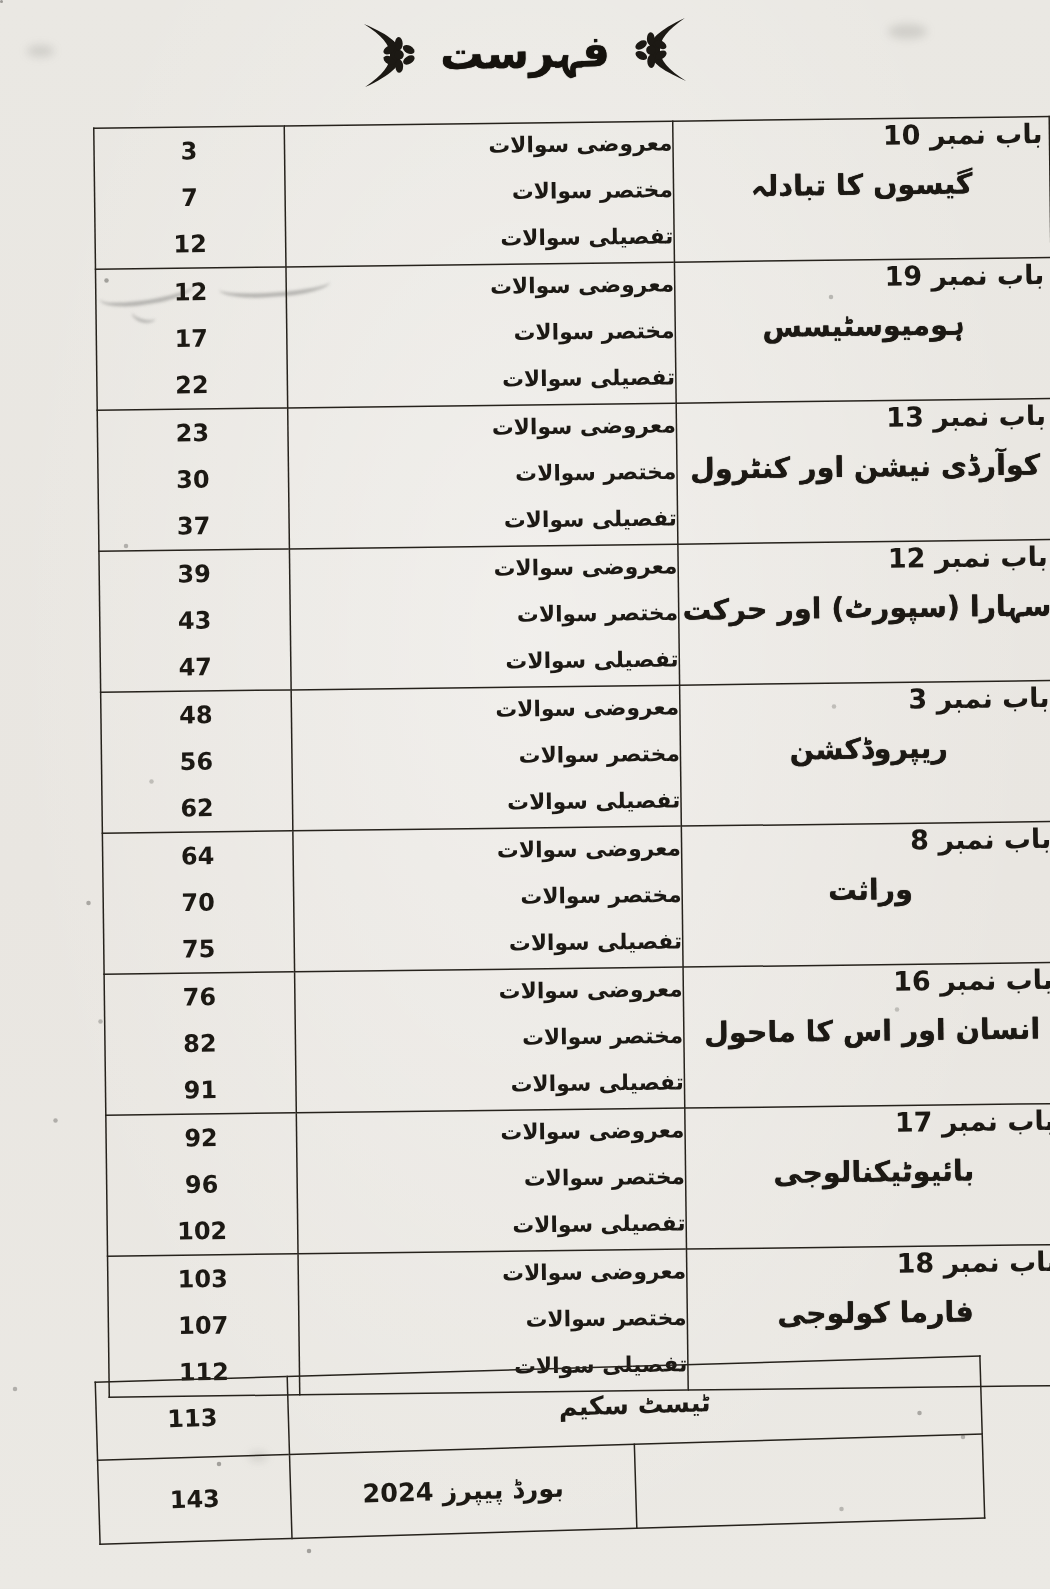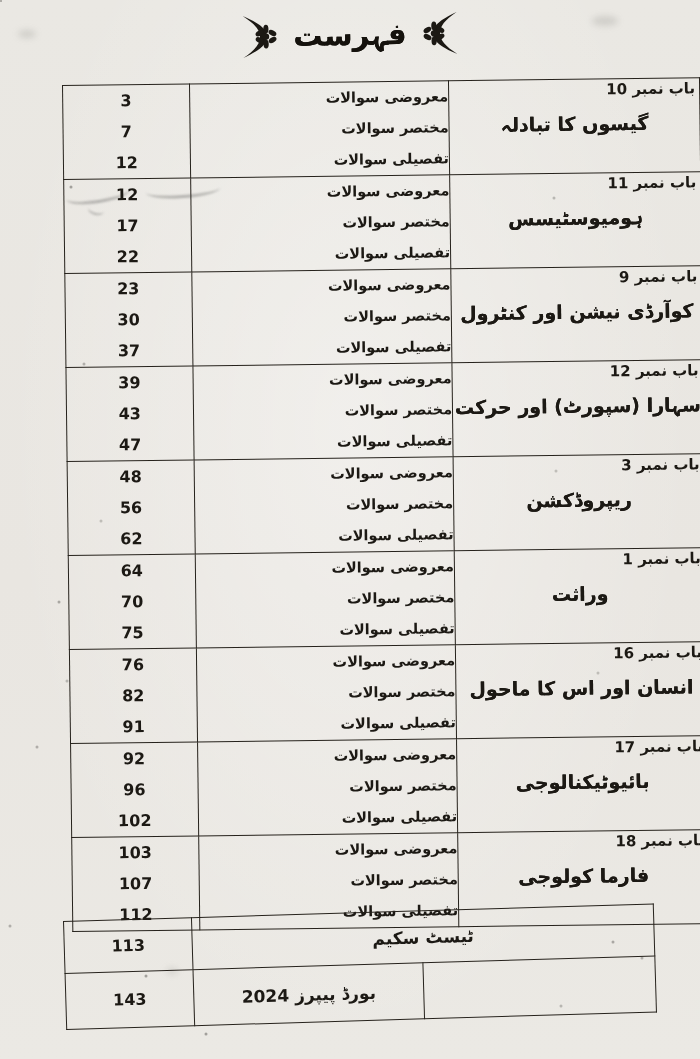--- a/index.html
+++ b/index.html
@@ -35,21 +35,21 @@
   }
   .tbl td { border: 1.8px solid #26221c; padding: 0; vertical-align: middle; }
   .tbl-main { position: absolute; top: 85px; left: 62px; transform: rotate(-0.7deg); transform-origin: top left; }
   .tbl-bottom { position: absolute; top: 921px; left: 63px; transform: rotate(-1.7deg); transform-origin: top left; }
   tr.chap-row { height: 93px; }
   td.cell-chapter { width: 200px; position: relative; }
   td.cell-qtypes  { width: 262px; }
   td.cell-pages   { width: 128px; }
   .chap-no {
     position: absolute; top: 1px; right: 4px;
-    font-size: 15px; font-weight: bold; white-space: nowrap;
+    font-size: 18px; font-weight: bold; white-space: nowrap;
   }
   .chap-title {
     text-align: center; font-weight: bold; font-size: 19px;
     padding: 10px 2px 16px 2px; white-space: nowrap; overflow: hidden;
     text-shadow: 0 0 0.5px #15120d;
   }
   .qline {
     height: 31px; line-height: 31px; text-align: right; padding-left: 6px;
     font-size: 14.5px; font-weight: 600; white-space: nowrap;
   }
@@ -148,37 +148,37 @@
           <div class="qline">تفصیلی سوالات</div>
         </td>
         <td class="cell-pages">
           <div class="pline">3</div>
           <div class="pline">7</div>
           <div class="pline">12</div>
         </td>
       </tr>
       <tr class="chap-row">
         <td class="cell-chapter">
-          <span class="chap-no">باب نمبر 11</span>
+          <span class="chap-no">باب نمبر 19</span>
           <div class="chap-title">ہومیوسٹیسس</div>
         </td>
         <td class="cell-qtypes">
           <div class="qline">معروضی سوالات</div>
           <div class="qline">مختصر سوالات</div>
           <div class="qline">تفصیلی سوالات</div>
         </td>
         <td class="cell-pages">
           <div class="pline">12</div>
           <div class="pline">17</div>
           <div class="pline">22</div>
         </td>
       </tr>
       <tr class="chap-row">
         <td class="cell-chapter">
-          <span class="chap-no">باب نمبر 9</span>
+          <span class="chap-no">باب نمبر 13</span>
           <div class="chap-title">کوآرڈی نیشن اور کنٹرول</div>
         </td>
         <td class="cell-qtypes">
           <div class="qline">معروضی سوالات</div>
           <div class="qline">مختصر سوالات</div>
           <div class="qline">تفصیلی سوالات</div>
         </td>
         <td class="cell-pages">
           <div class="pline">23</div>
           <div class="pline">30</div>
@@ -212,21 +212,21 @@
           <div class="qline">تفصیلی سوالات</div>
         </td>
         <td class="cell-pages">
           <div class="pline">48</div>
           <div class="pline">56</div>
           <div class="pline">62</div>
         </td>
       </tr>
       <tr class="chap-row">
         <td class="cell-chapter">
-          <span class="chap-no">باب نمبر 1</span>
+          <span class="chap-no">باب نمبر 8</span>
           <div class="chap-title">وراثت</div>
         </td>
         <td class="cell-qtypes">
           <div class="qline">معروضی سوالات</div>
           <div class="qline">مختصر سوالات</div>
           <div class="qline">تفصیلی سوالات</div>
         </td>
         <td class="cell-pages">
           <div class="pline">64</div>
           <div class="pline">70</div>

